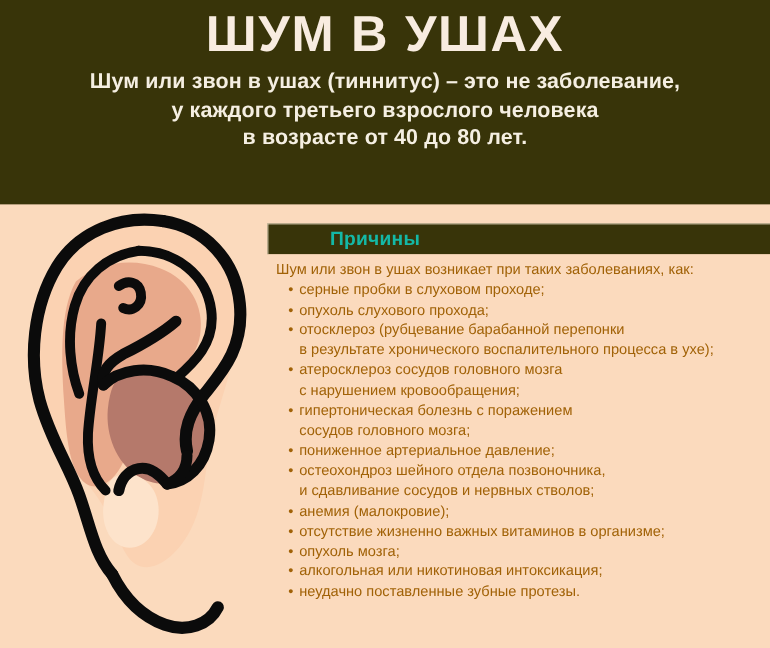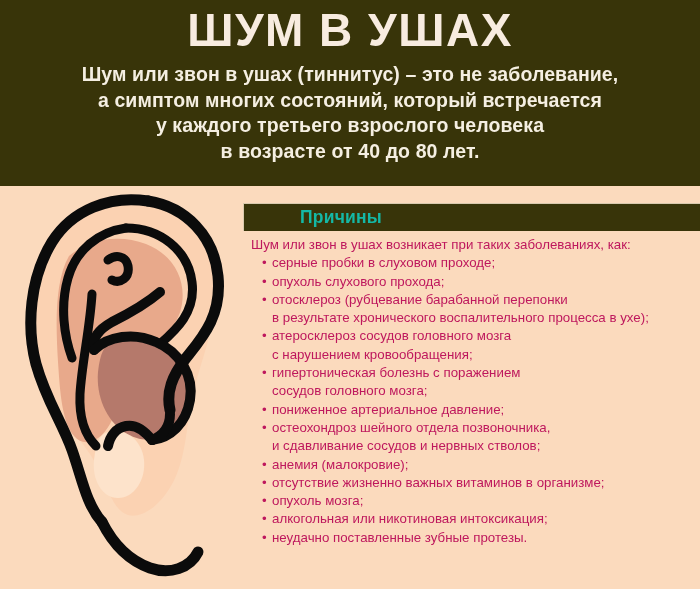--- a/index.html
+++ b/index.html
@@ -88,21 +88,21 @@
     letter-spacing: 0.2px;
     white-space: nowrap;
   }
 
   
   .causes-block {
     position: absolute;
     left: 243px;
     top: 236px;
     width: 455px;
-    color: #be185d;
+    color: #a16207;
     font-size: 13.3px;
     line-height: 18.3px;
   }
   .causes-intro {
     margin: 0 0 0 8px;
     white-space: nowrap;
     font-size: 13.3px;
     line-height: 18.3px;
   }
   .causes-list {
@@ -141,21 +141,20 @@
 </head>
 <body>
 
 <div id="infographic">
 
   <div class="header-band">
     <div class="header-title">ШУМ В УШАХ</div>
 
     <div class="header-sub">
       <span class="sub-line">Шум или звон в ушах (тиннитус) – это не заболевание,</span>
-      <span class="sub-line">а симптом многих состояний, который встречается</span>
       <span class="sub-line">у каждого третьего взрослого человека</span>
       <span class="sub-line">в возрасте от 40 до 80 лет.</span>
     </div>
   </div>
 
   <div class="body-area"></div>
 
   <div class="ear-wrap">
     <svg width="250" height="403" viewBox="0 0 250 403" xmlns="http://www.w3.org/2000/svg">
 

